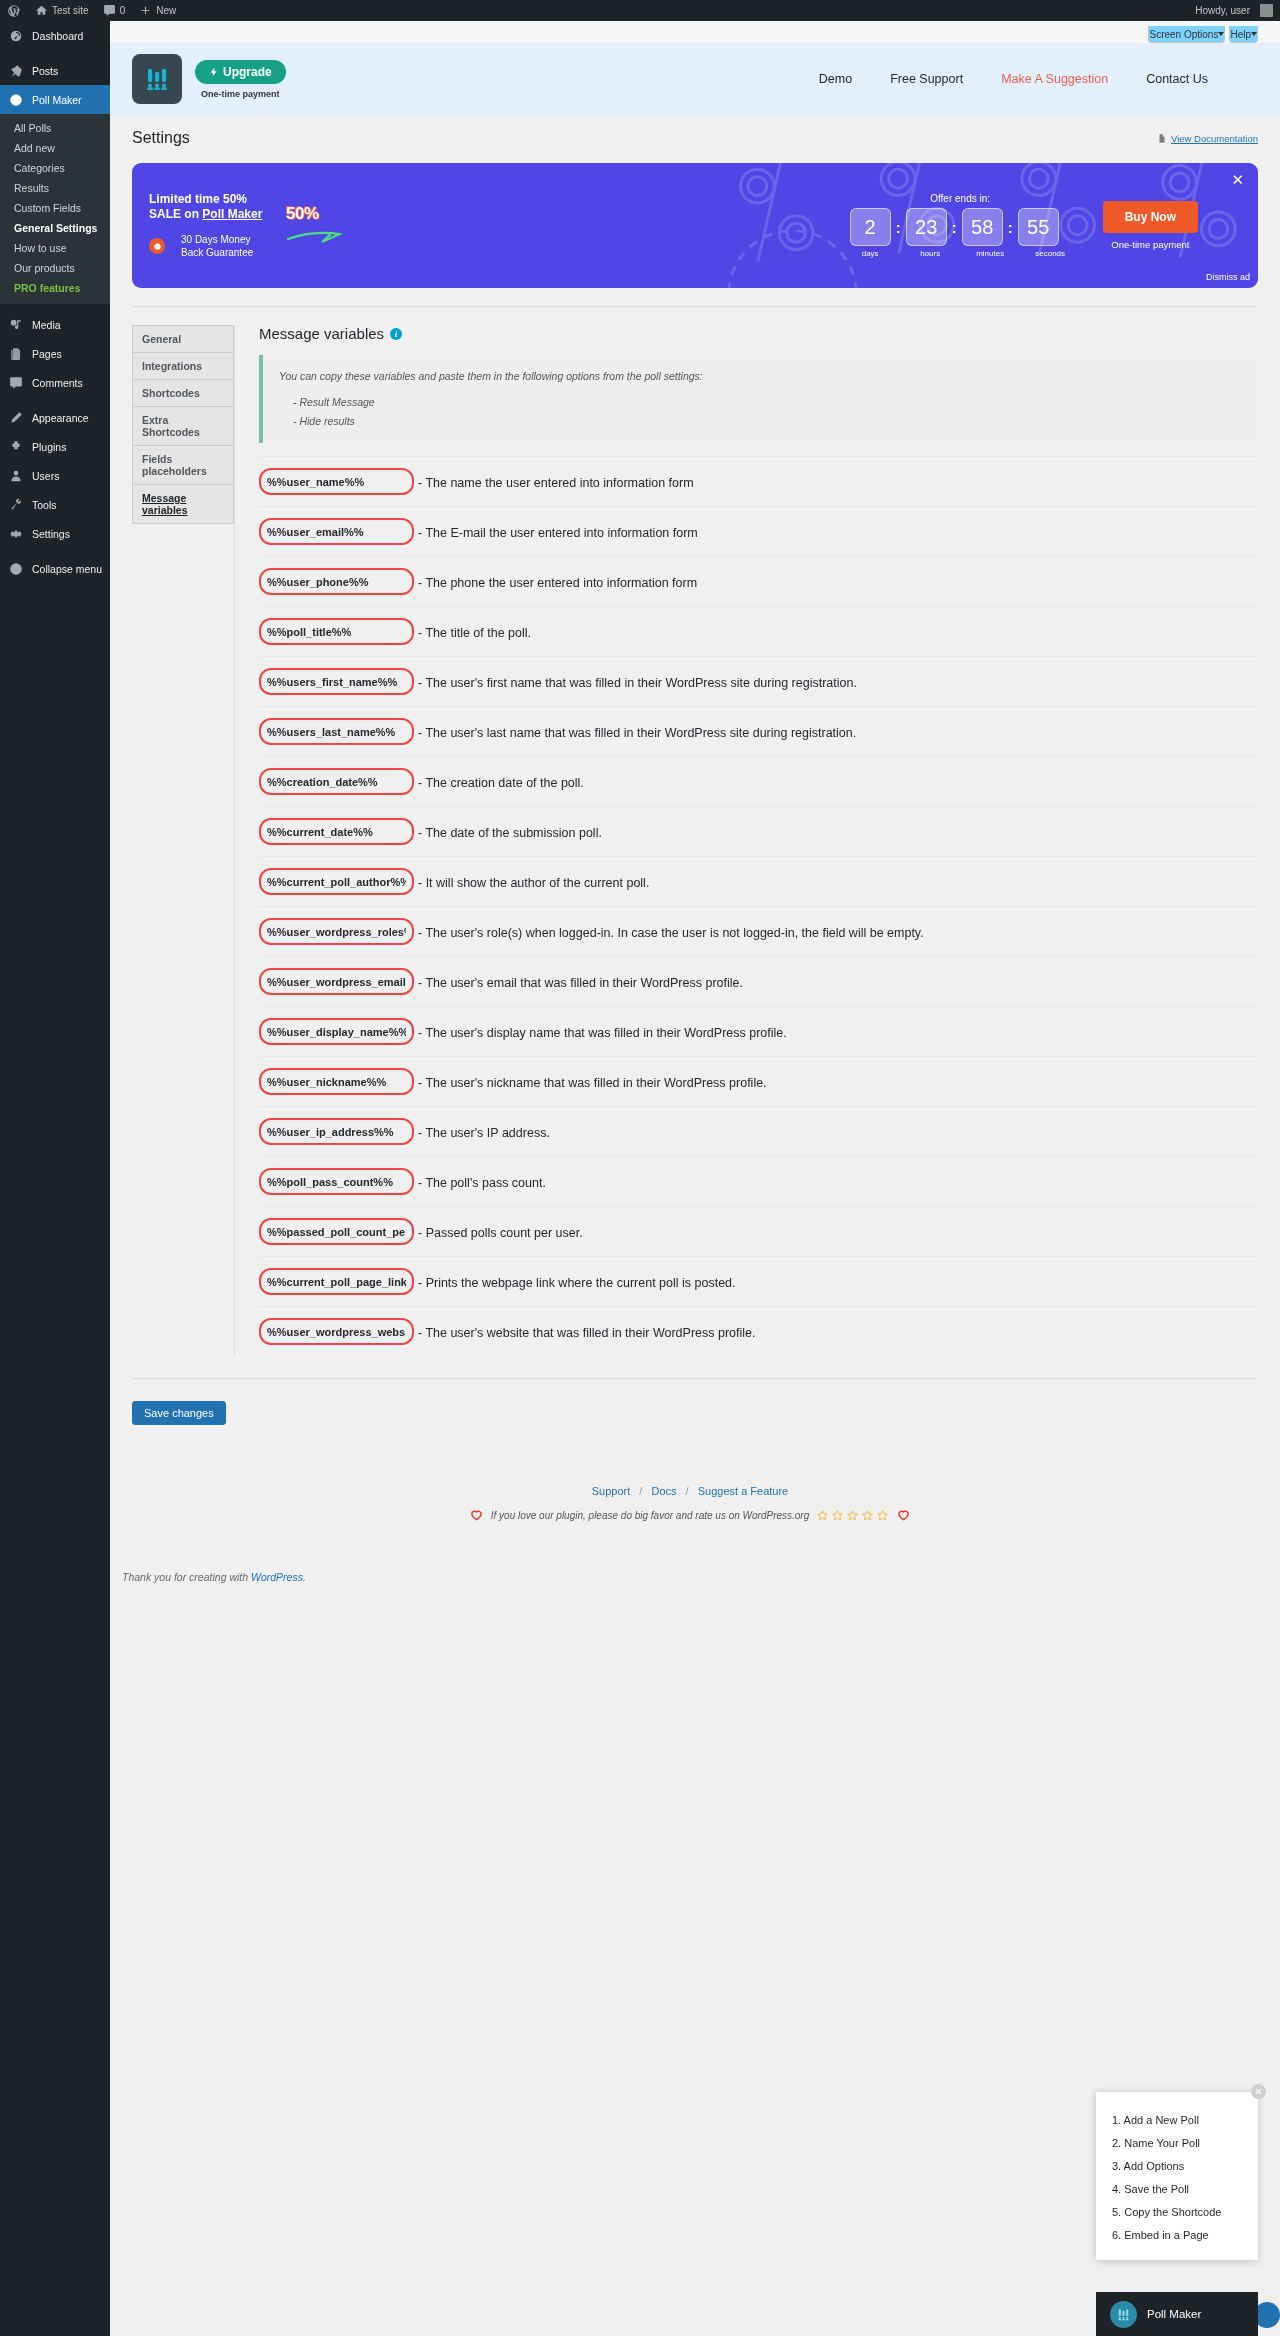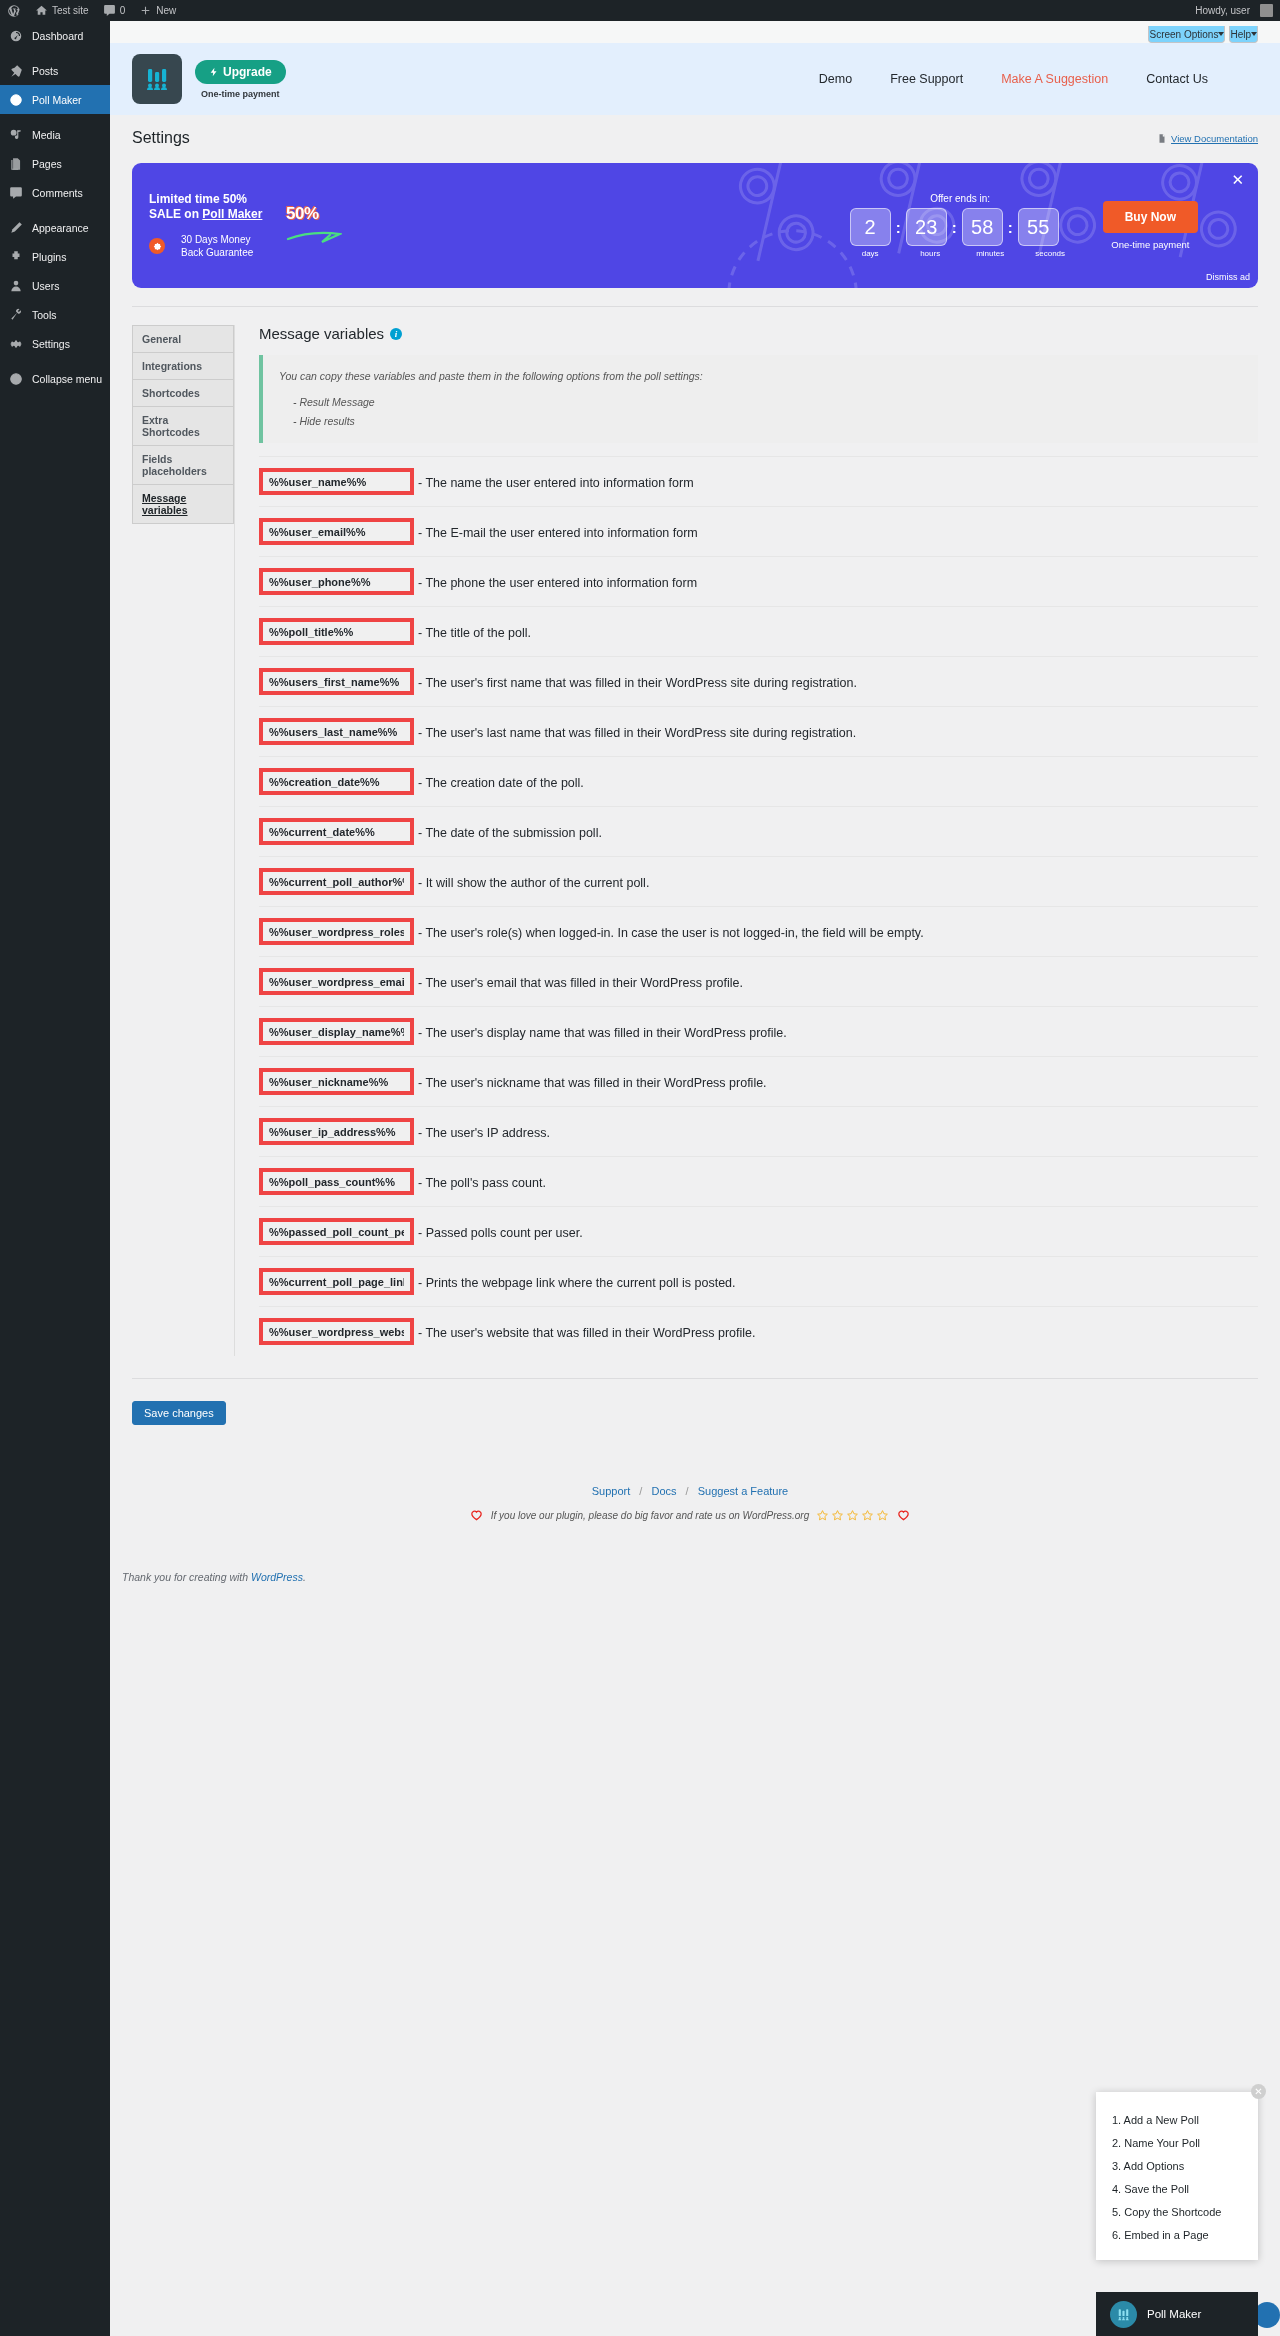--- a/index.html
+++ b/index.html
@@ -216,21 +216,21 @@
 
   .var-row {
     border-top: 1px solid #e6e6e6;
     padding: 11px 0 11px 0;
     display: flex; align-items: flex-start; flex-wrap: wrap;
     font-size: 12.5px; color: #23282d;
   }
   .var-row:first-of-type { border-top: 1px solid #e6e6e6; margin-top: 13px; }
   .var-input {
     width: 155px; height: 27px; background: #f0f0f0;
-    border: 4px solid #ef4444; border-radius: 0;
+    border: 2px solid #ef4444; border-radius: 12px;
     font-size: 11px; font-weight: bold; color: #23282d;
     padding: 0 6px; font-family: "Liberation Sans", sans-serif;
   }
   .var-desc { padding-left: 4px; padding-top: 4px; line-height: 22px; }
 
   #save-area { margin: 22px 22px 0 22px; border-top: 1px solid #dcdcde; padding-top: 22px; }
   .btn-primary {
     background: #2271b1; border: 1px solid #2271b1; color: #fff;
     border-radius: 3px; padding: 5px 11px; font-size: 11px; cursor: pointer;
     font-family: "Liberation Sans", sans-serif;
@@ -349,20 +349,31 @@
         <circle cx="12" cy="12" r="9"></circle>
         <path d="M9 8v5M12 7v6M15 9v4" stroke-linecap="round"></path>
         <circle cx="9" cy="16" r=".9" fill="#fff" stroke="none"></circle>
         <circle cx="12" cy="16.2" r=".9" fill="#fff" stroke="none"></circle>
         <circle cx="15" cy="16" r=".9" fill="#fff" stroke="none"></circle>
       </svg>
     </span>
     <span>Poll Maker</span>
   </div>
 
+  <div id="submenu">
+    <a class="submenu-item">All Polls</a>
+    <a class="submenu-item">Add new</a>
+    <a class="submenu-item">Categories</a>
+    <a class="submenu-item">Results</a>
+    <a class="submenu-item">Custom Fields</a>
+    <a class="submenu-item current">General Settings</a>
+    <a class="submenu-item">How to use</a>
+    <a class="submenu-item">Our products</a>
+    <a class="submenu-item pro">PRO features</a>
+  </div>
 
   <div class="menu-sep"></div>
 
   <div class="menu-item">
     <span class="mi-ico">
       <svg viewBox="0 0 24 24">
           <circle cx="8" cy="8" r="5"></circle>
           <path d="M14 4v9a3 3 0 1 0 2 2.8V7l4-1V4z"></path>
         </svg>
     </span>

